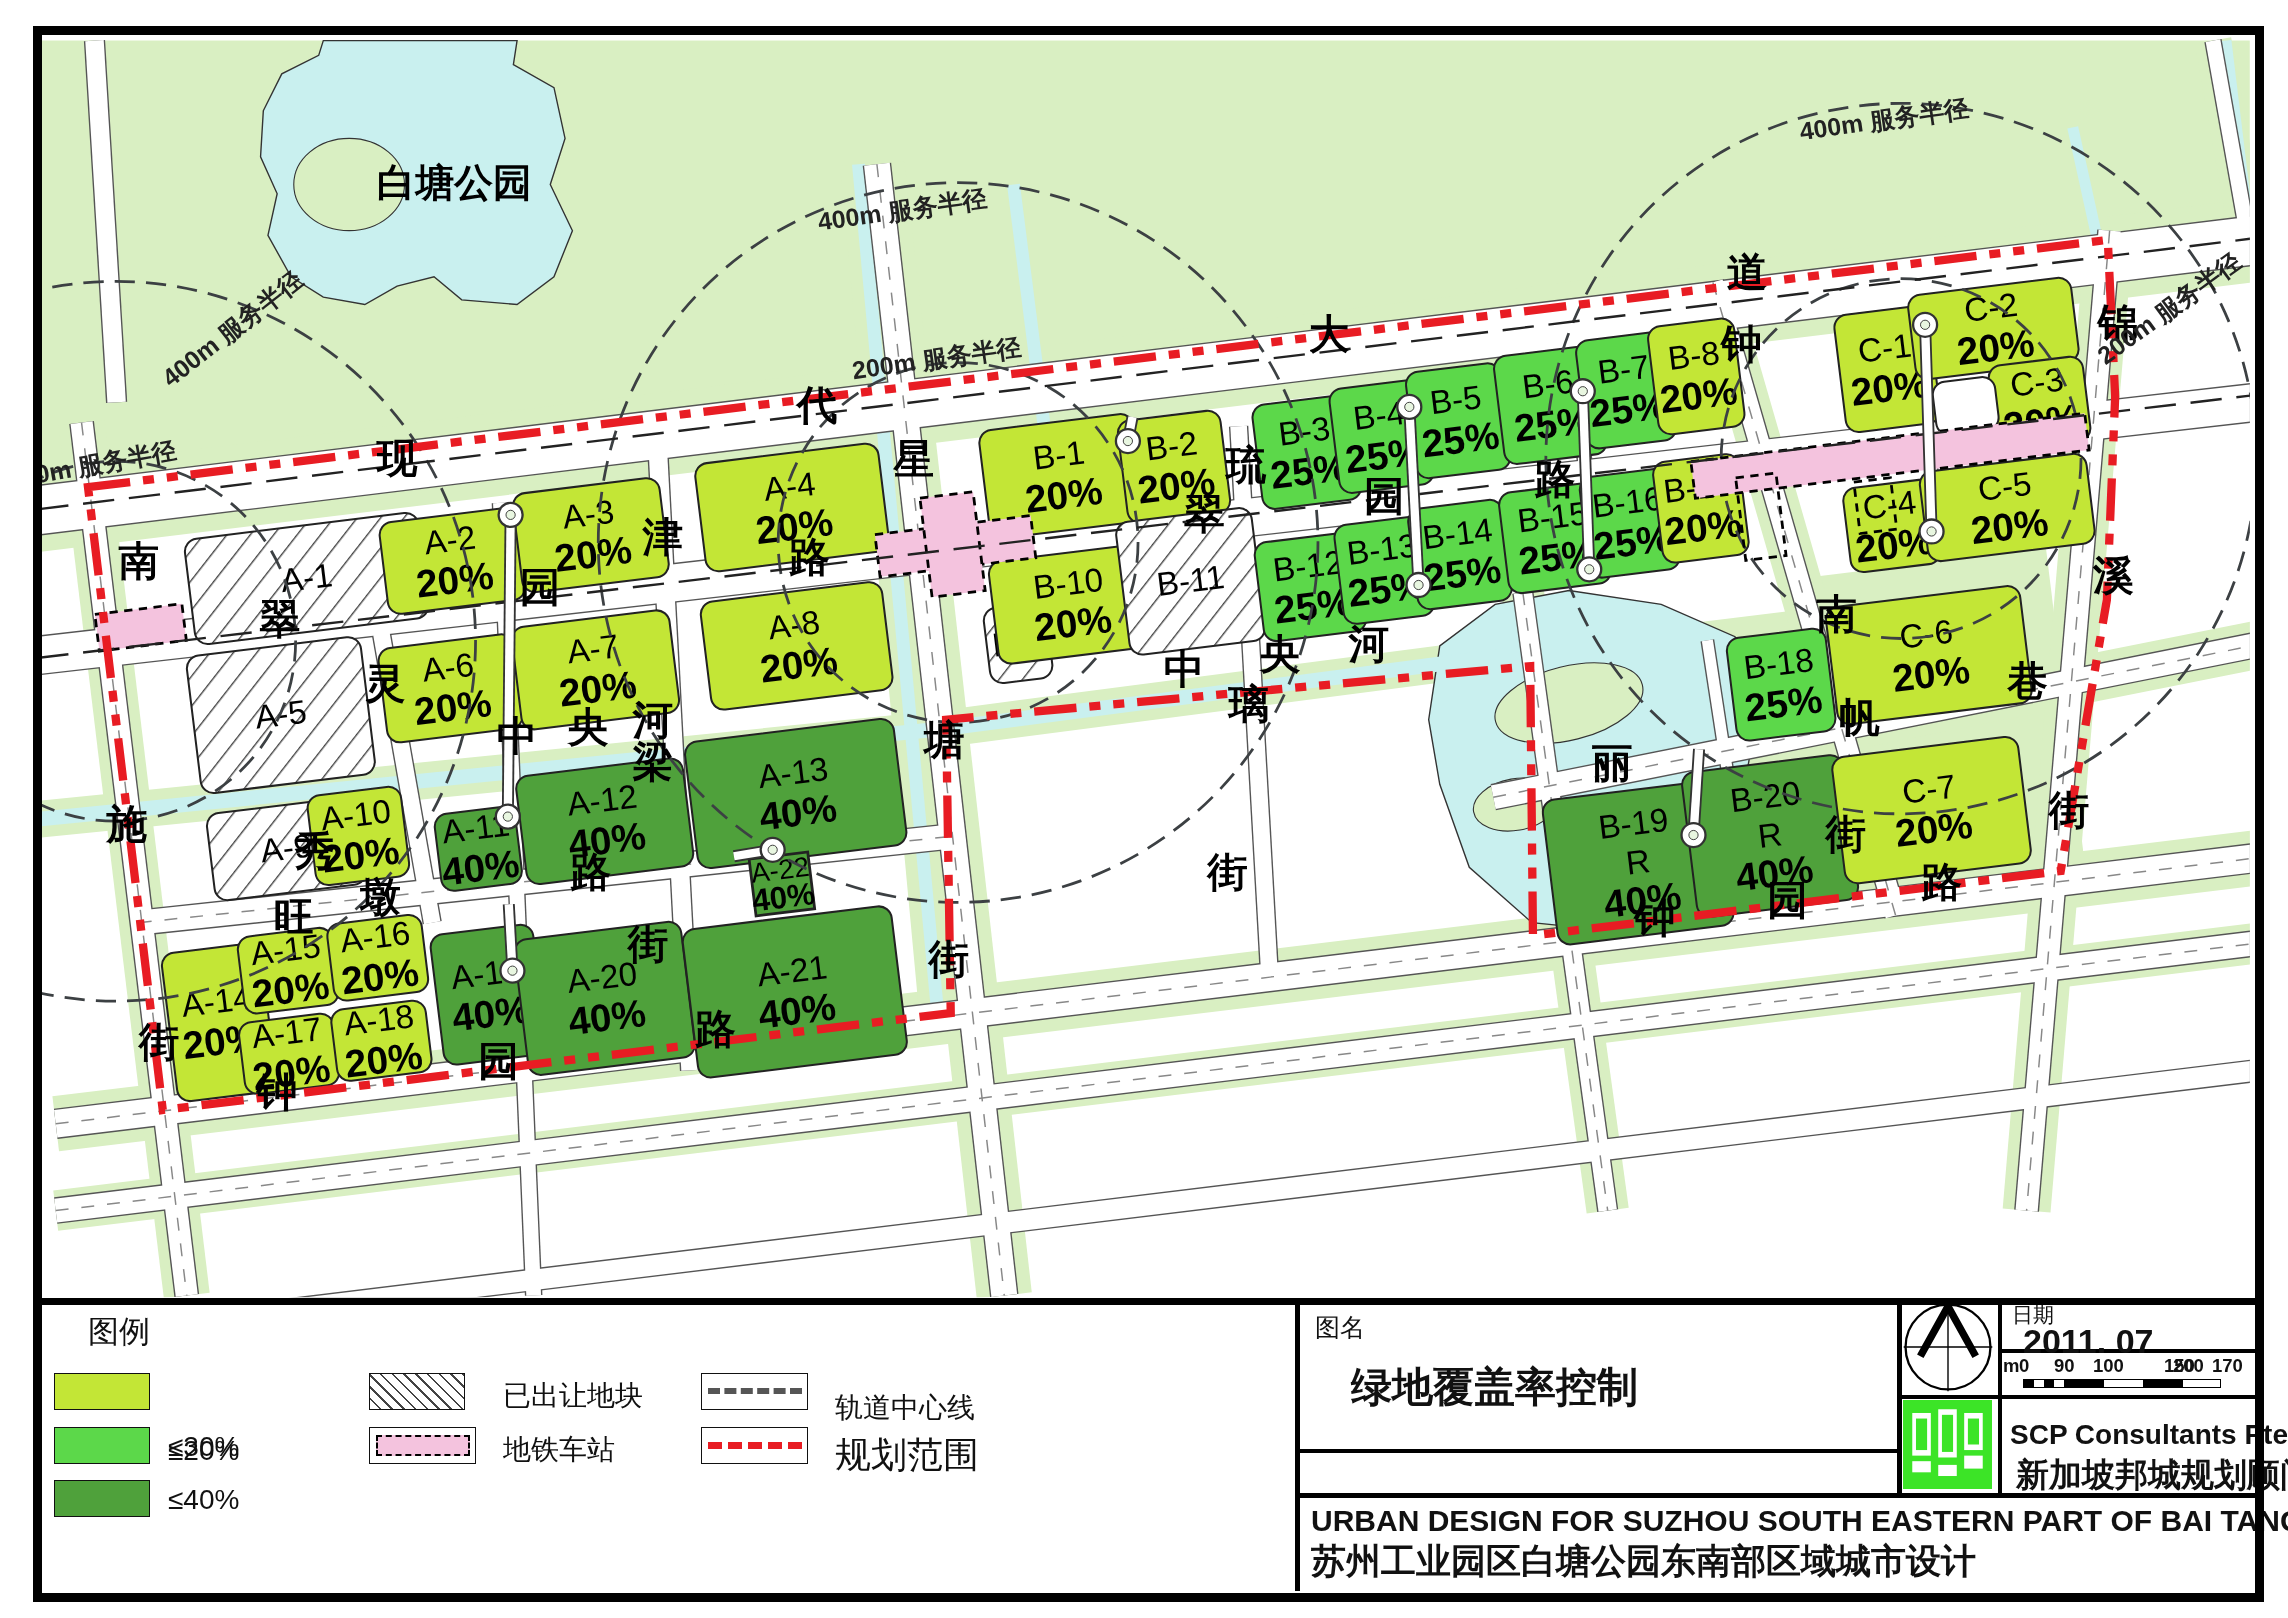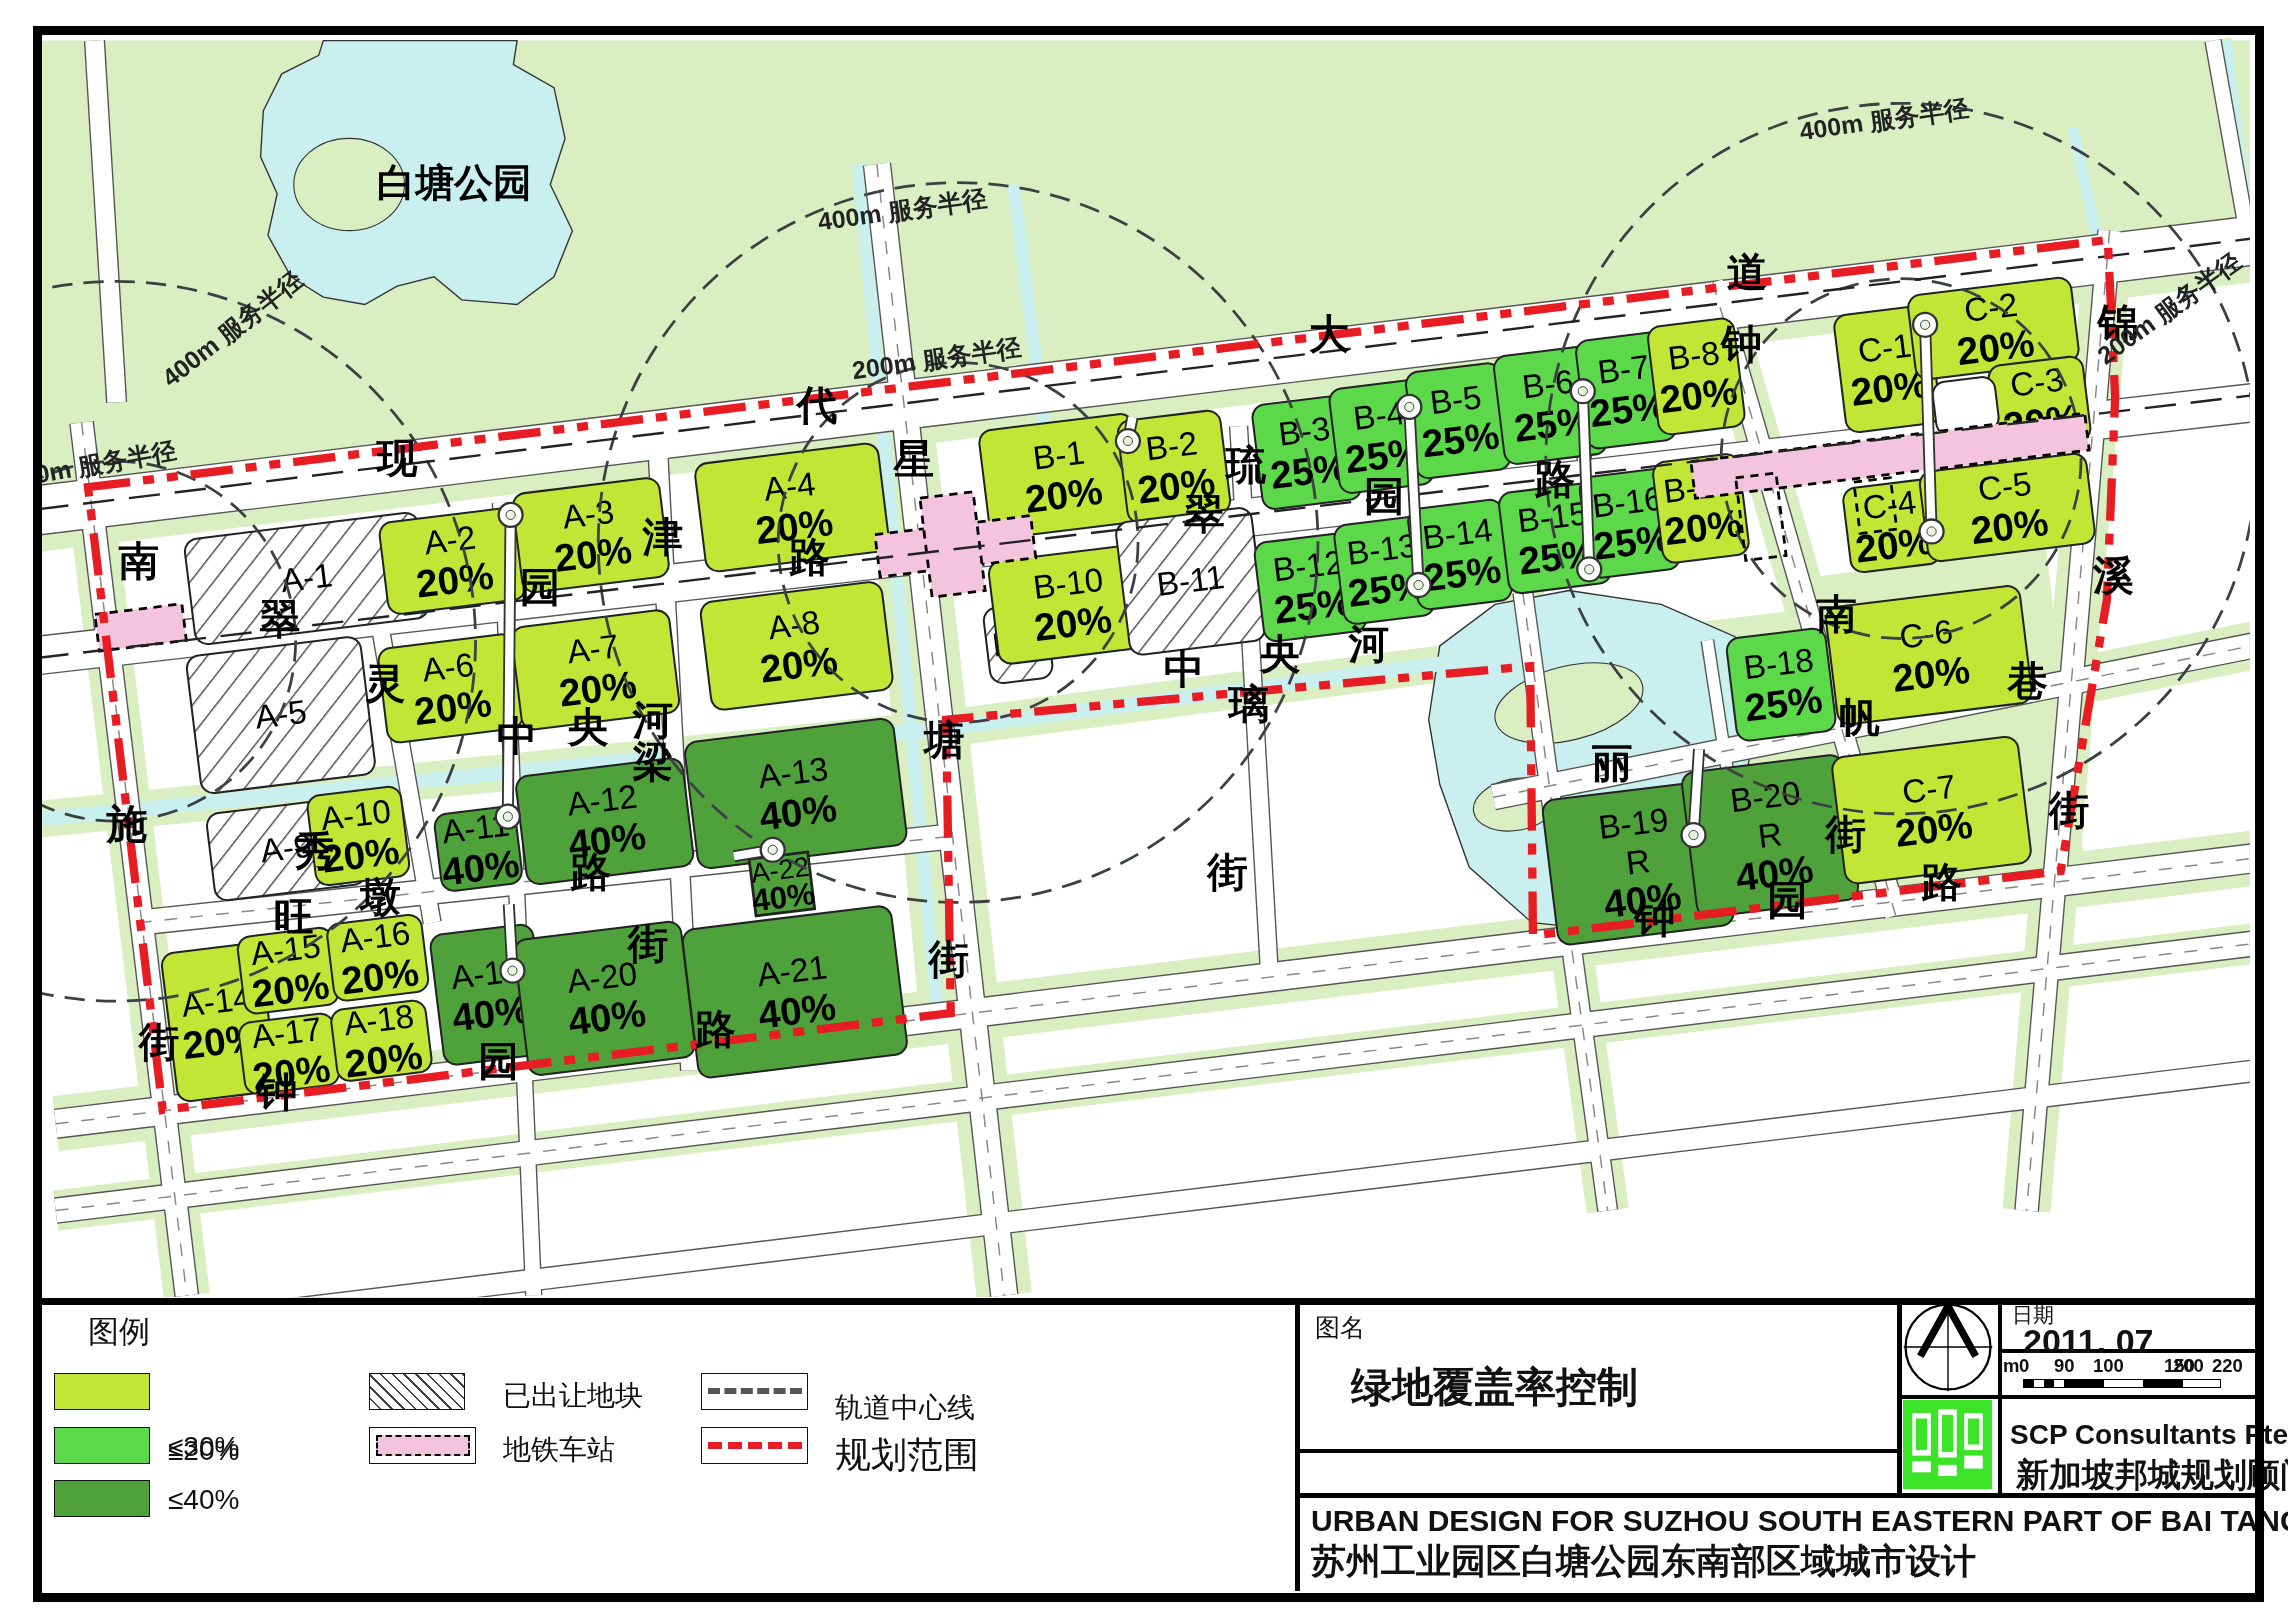--- a/index.html
+++ b/index.html
@@ -407,21 +407,21 @@
 
   <div class="txt" style="left:2012px;top:1301px;font-size:21px;">日期</div>
   <div class="txt" style="left:2023px;top:1322px;font-size:34px;font-weight:bold;">2011. 07</div>
   <div id="scalebar">
       <div class="txt" style="left: 2003px; top: 1355px; font-size: 18.5px; font-weight: bold;">m</div>
       <div class="txt" style="left: 2019px; top: 1355px; font-size: 18.5px; font-weight: bold;">0</div>
       <div class="txt" style="left: 2054px; top: 1355px; font-size: 18.5px; font-weight: bold;">90</div>
       <div class="txt" style="left: 2093px; top: 1355px; font-size: 18.5px; font-weight: bold;">100</div>
       <div class="txt" style="left: 2133px; top: 1355px; font-size: 18.5px; font-weight: bold; margin-left: 31px;">150</div>
       <div class="txt" style="left: 2173px; top: 1355px; font-size: 18.5px; font-weight: bold;">200</div>
-      <div class="txt" style="left: 2212px; top: 1355px; font-size: 18.5px; font-weight: bold;">220</div>
+      <div class="txt" style="left: 2212px; top: 1355px; font-size: 18.5px; font-weight: bold;">170</div>
       <div class="txt" style="left: 2023px; top: 1379px; width: 198px; height: 9.2px; border: 1.8px solid rgb(0, 0, 0); box-sizing: border-box; background: rgb(255, 255, 255);">
         <div style="position: absolute; left: 0px; top: 0px; bottom: 0px; width: 10px; background: rgb(0, 0, 0);"></div>
         <div style="position: absolute; left: 20px; top: 0px; bottom: 0px; width: 10px; background: rgb(0, 0, 0);"></div>
         <div style="position: absolute; left: 40px; top: 0px; bottom: 0px; width: 40px; background: rgb(0, 0, 0);"></div>
         <div style="position: absolute; left: 119px; top: 0px; bottom: 0px; width: 40px; background: rgb(0, 0, 0);"></div>
       </div>
     </div>
 
   <svg class="txt" style="left:1897px;top:1299px;z-index:46" width="102" height="96" viewBox="0 0 110 104">
     <circle cx="55" cy="52" r="46" fill="none" stroke="#000" stroke-width="2.5"></circle>

